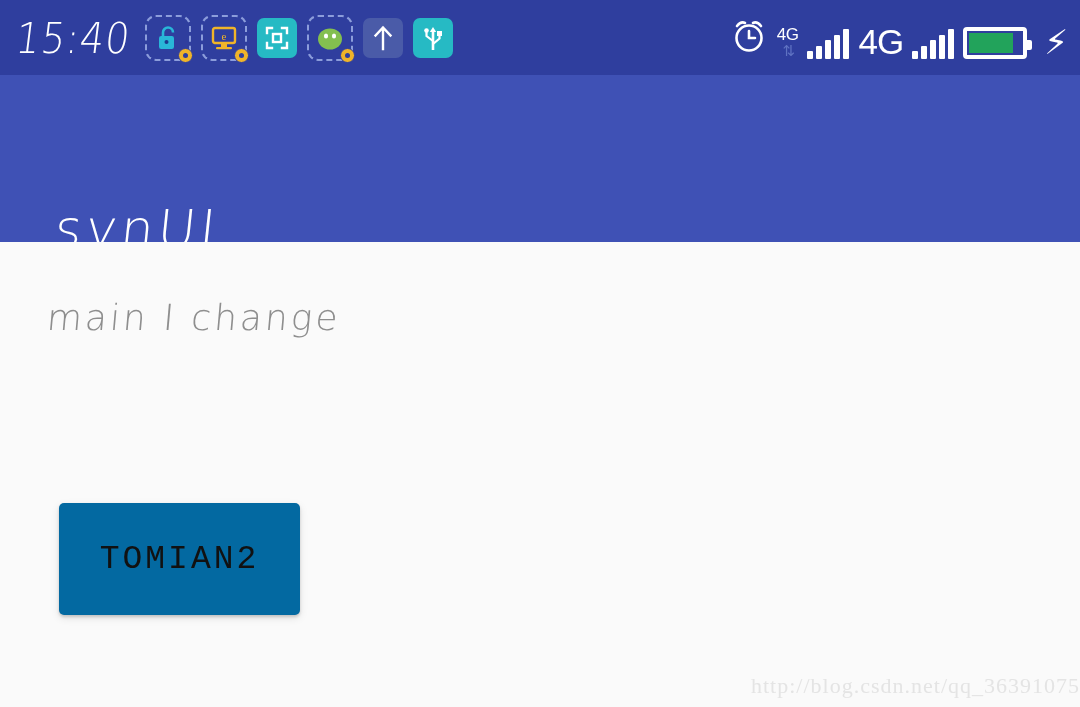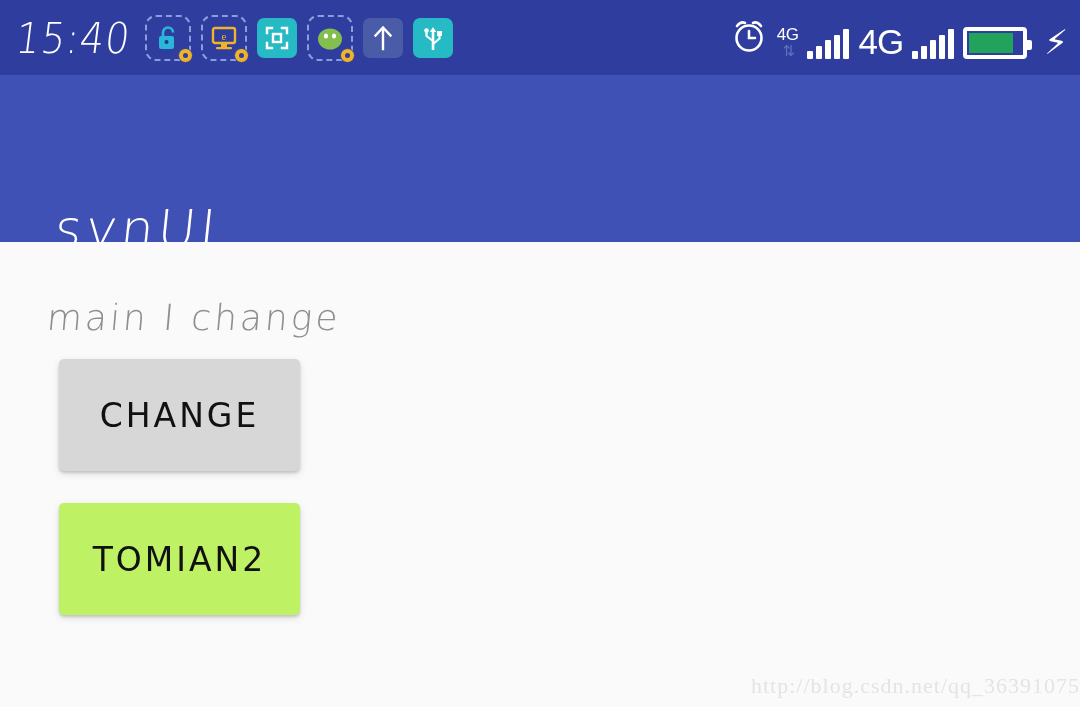--- a/index.html
+++ b/index.html
@@ -373,19 +373,18 @@
 
   <div id="app-bar" style="background: rgb(63, 81, 181);">
     <div id="app-bar-title" style="color: rgb(255, 255, 255);">synUI</div>
   </div>
   <div id="app-bar-shadow"></div>
 
   <div id="content" style="background: rgb(250, 250, 250);"></div>
 
   <div id="status-label" style="color: rgb(142, 142, 142);">main I change</div>
 
-  <button class="mat-button" id="btn-change" style="background: rgb(215, 215, 215);">CHANGE</button>
-
-  <button class="mat-button" id="btn-tomian2" style="background: #bef264;">TOMIAN2</button>
+
+  <button class="mat-button" id="btn-tomian2" style="background: #0369a1; font-family: Liberation Mono, monospace;">TOMIAN2</button>
 
   <div id="watermark" style="color: rgb(228, 228, 228);">http://blog.csdn.net/qq_36391075</div>
 
 </div>
 
 </body></html>

